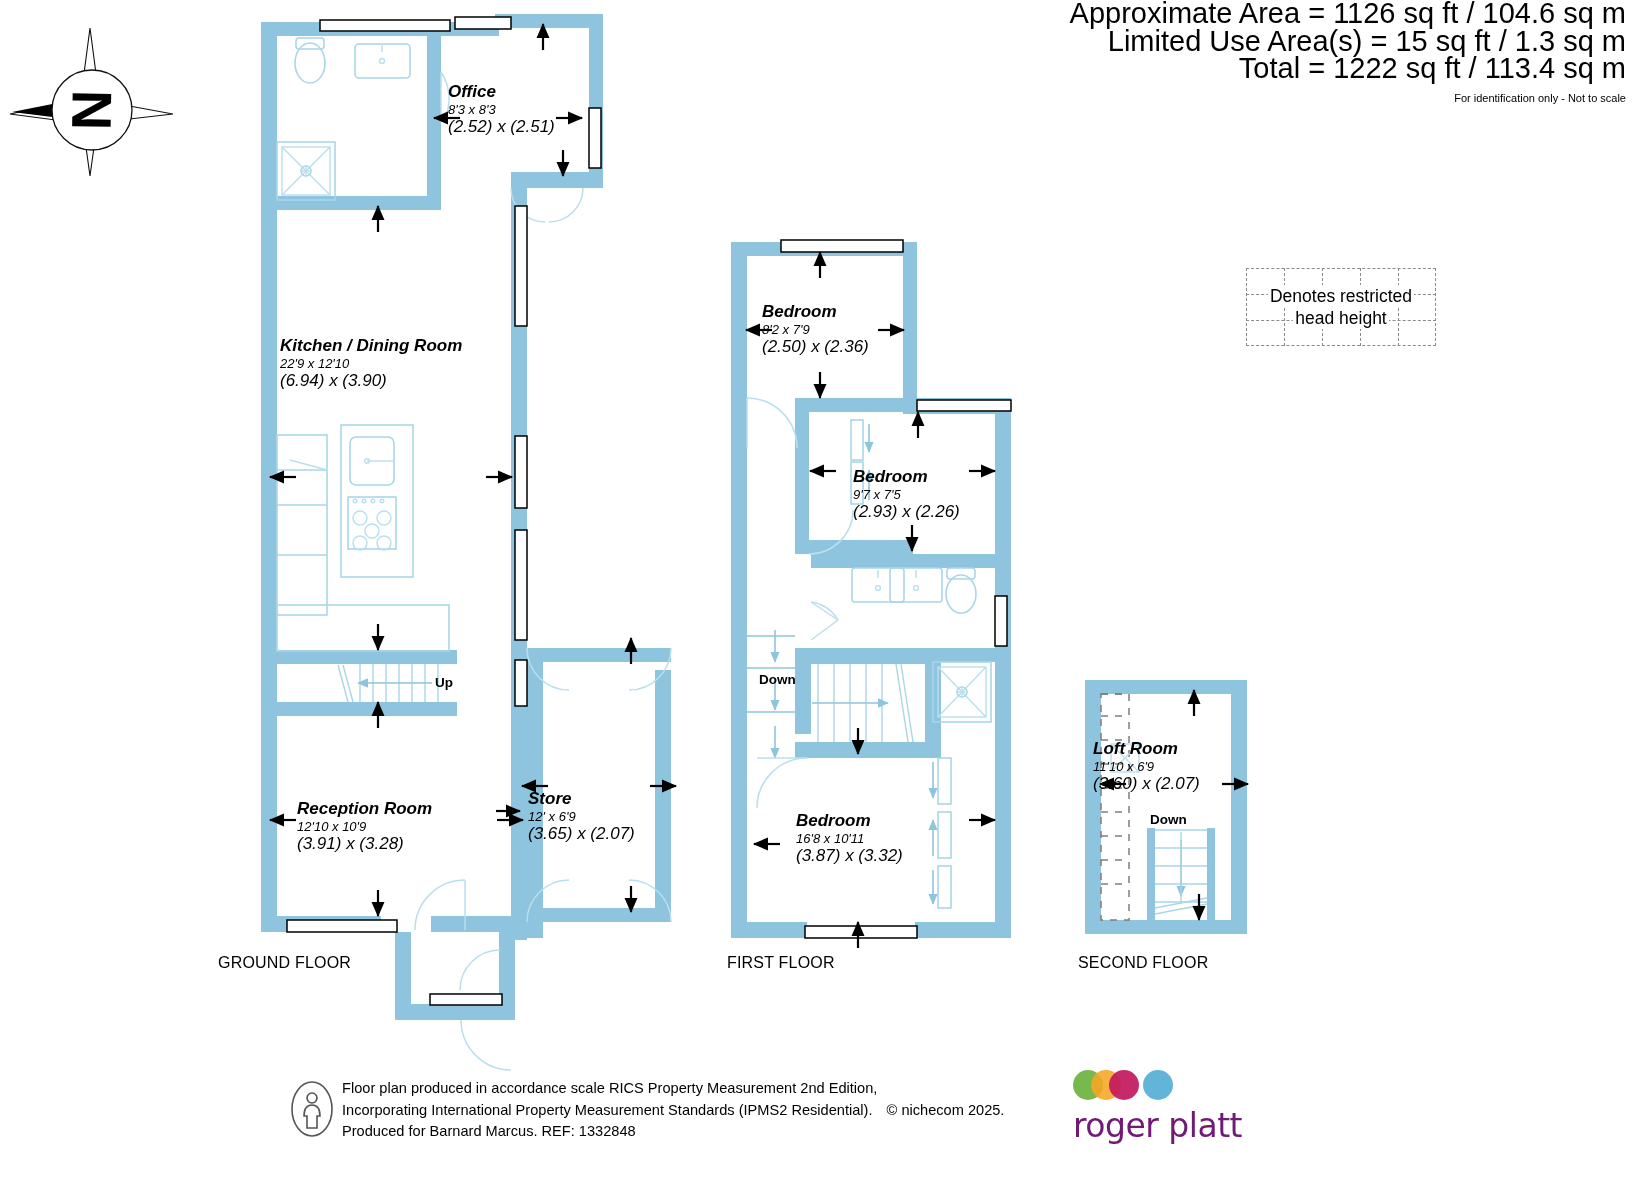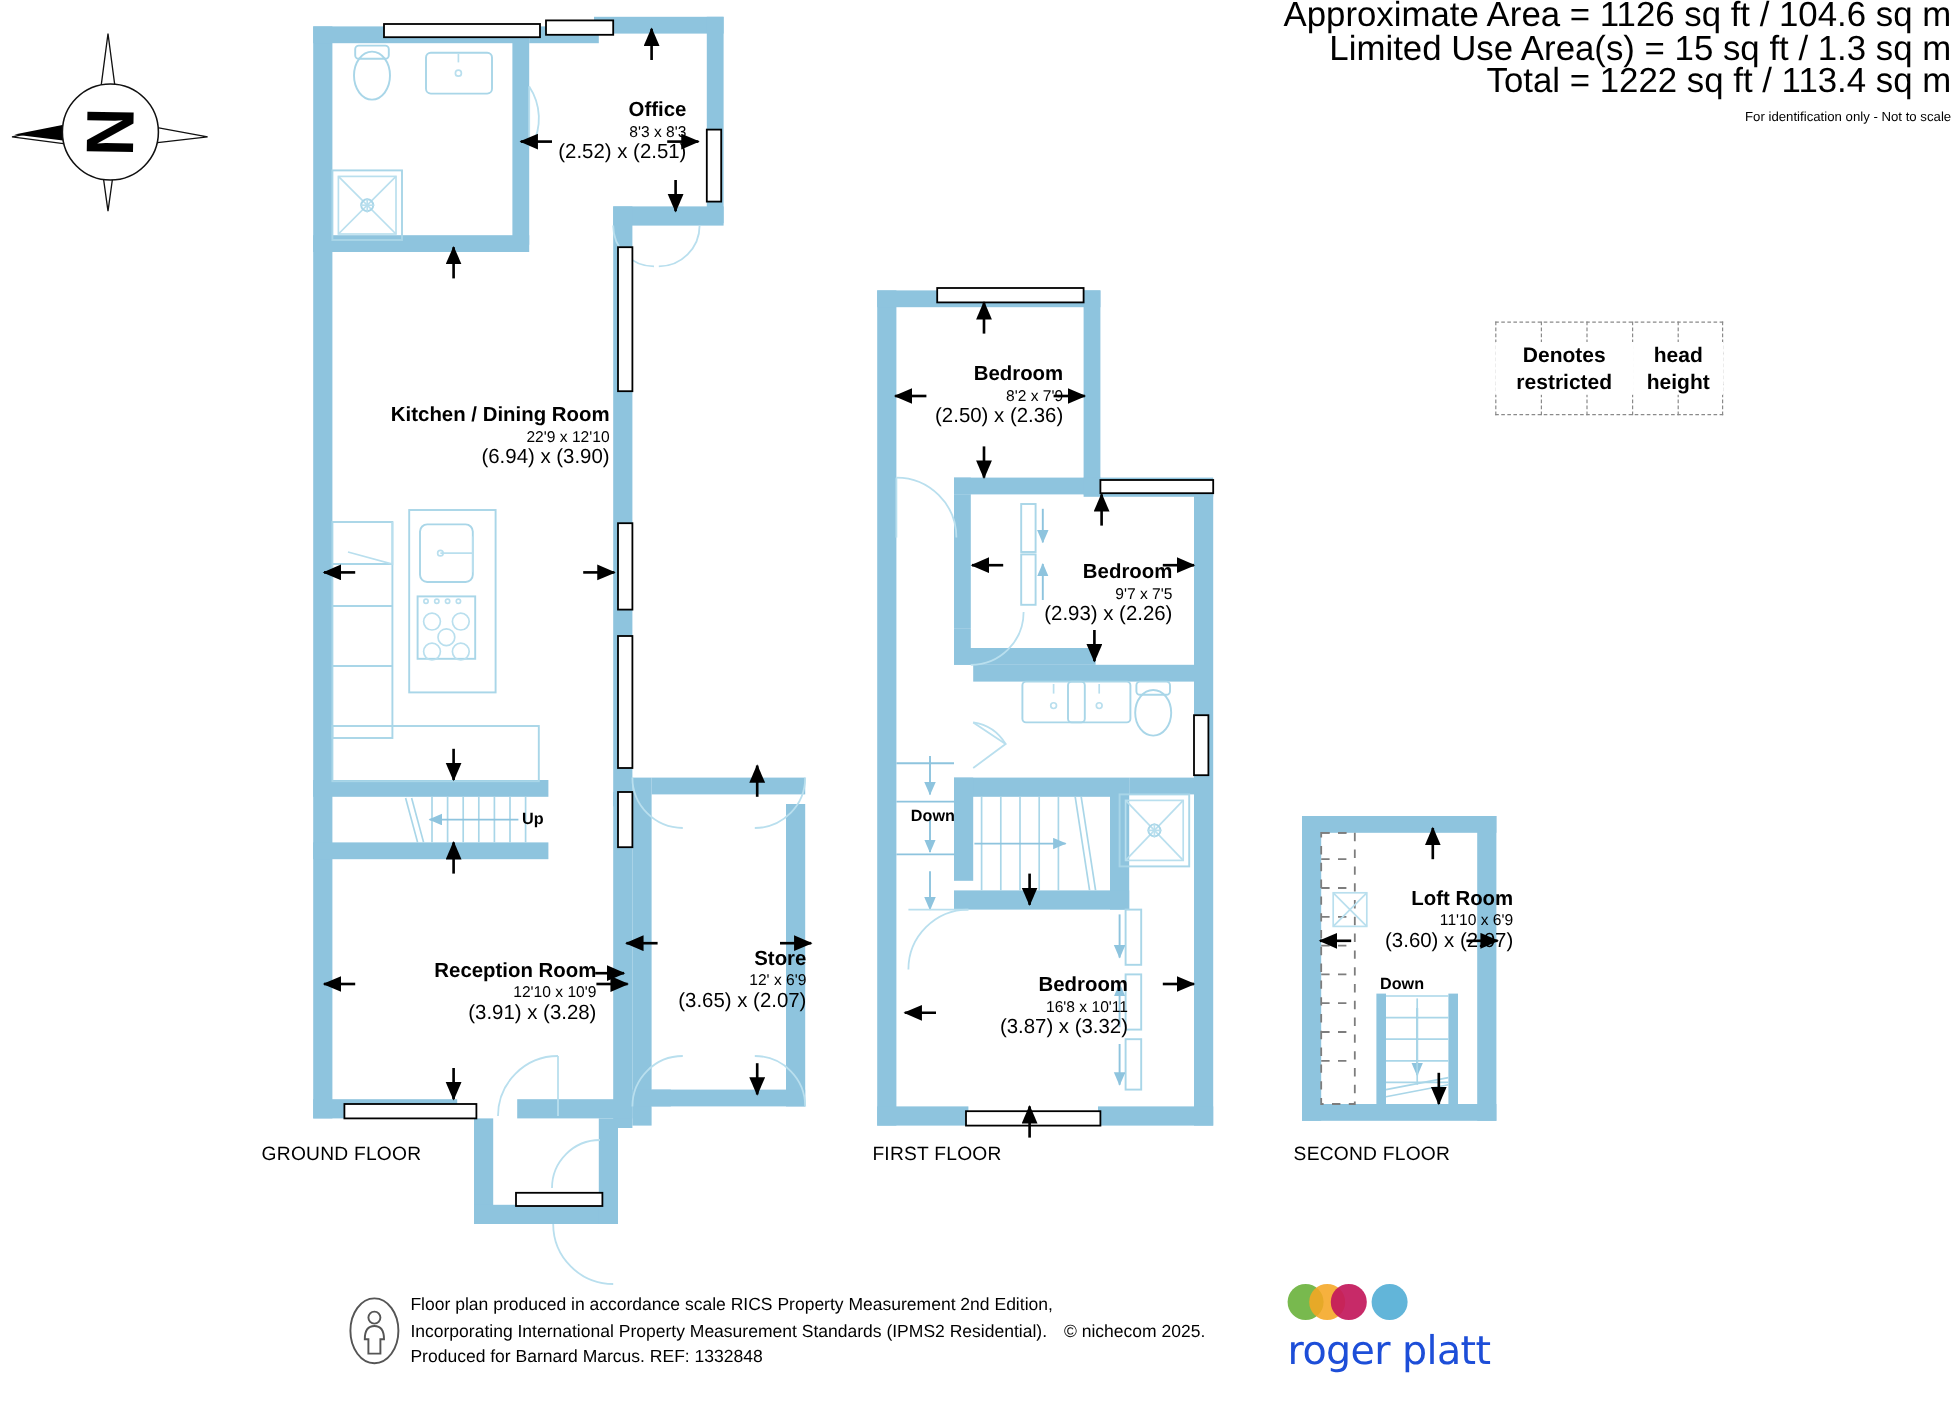--- a/index.html
+++ b/index.html
@@ -18,46 +18,46 @@
   #title{font-size:33px;font-weight:bold;letter-spacing:-0.3px;line-height:42px;white-space:nowrap;}
   .area-line{font-size:29px;line-height:27.5px;white-space:nowrap;}
   #notscale{font-size:11px;line-height:22px;margin-top:4px;}
 
   
   #legend{left:1246px;top:268px;width:190px;height:78px;}
   #legend-grid{position:absolute;inset:0;}
   #legend-grid .hl,#legend-grid .vl{position:absolute;}
   #legend-grid .hl{left:0;width:100%;border-top:1.4px dashed #8a8a8a;}
   #legend-grid .vl{top:0;height:100%;border-left:1.4px dashed #8a8a8a;}
-  #legend-text{position:absolute;inset:0;display:flex;align-items:center;justify-content:center;
-    font-size:17.5px;font-weight:bold;line-height:22px;text-align:center;}
+  #legend-text{position:absolute;inset:0;display:flex;flex-direction:column;align-items:center;justify-content:center;
+    font-size:17.5px;font-weight:normal;line-height:22px;text-align:center;}
   #legend-text span{background:#fff;padding:0 2px;}
 
   
   #compass{left:8px;top:26px;width:170px;height:160px;}
 
   
   #plan{left:0;top:0;width:1632px;height:1184px;pointer-events:none;}
 
   
-  .rlabel{text-align:right;line-height:1.16;}
+  .rlabel{text-align:left;line-height:1.16;font-style:italic;}
   .rlabel .nm{font-size:17px;font-weight:bold;display:block;}
   .rlabel .d1{font-size:13px;display:block;}
   .rlabel .d2{font-size:17px;display:block;}
   .small-lbl{font-size:13.5px;font-weight:bold;}
   .floor-lbl{font-size:16px;font-weight:normal;letter-spacing:0.2px;}
 
   
   #footer-icon{left:290px;top:1080px;width:44px;height:58px;}
   #footer-text{left:342px;top:1078px;font-size:14.6px;line-height:21.5px;white-space:nowrap;}
   #footer-text .cp{font-size:14.6px;}
   #logo{left:1073px;top:1070px;width:200px;height:86px;}
   #logo-dots{position:relative;height:34px;}
   #logo-dots .dot{position:absolute;border-radius:50%;top:0;}
-  #logo-name{font-size:33px;letter-spacing:-0.5px;color:#1d4ed8;margin-top:2px;font-family:"DejaVu Sans",sans-serif;}
+  #logo-name{font-size:33px;letter-spacing:-0.5px;color:#701a75;margin-top:2px;font-family:"DejaVu Sans",sans-serif;}
 </style>
 </head>
 <body>
 
 <div class="abs" id="header">
   <div class="area-line">Approximate Area = 1126 sq ft / 104.6 sq m</div>
   <div class="area-line">Limited Use Area(s) = 15 sq ft / 1.3 sq m</div>
   <div class="area-line">Total = 1222 sq ft / 113.4 sq m</div>
   <div id="notscale">For identification only - Not to scale</div>
 </div>

